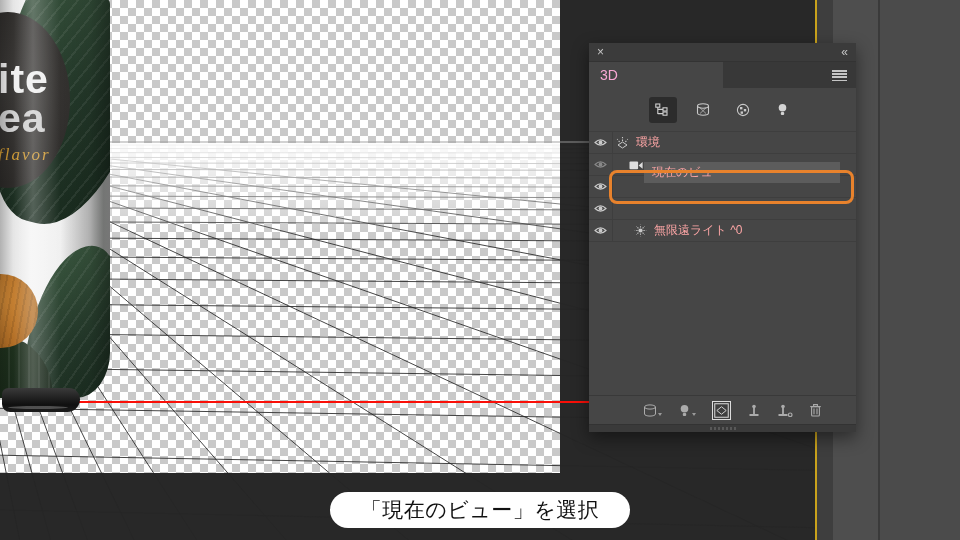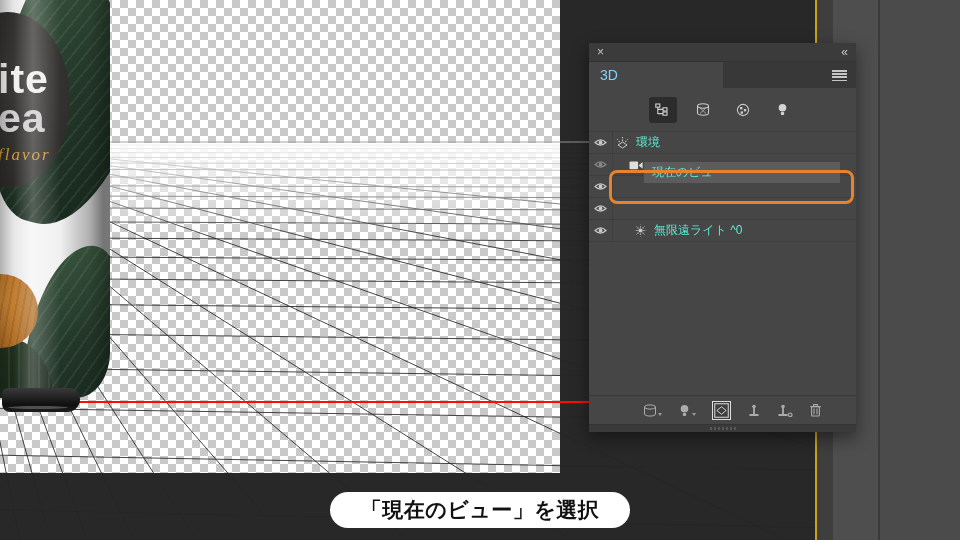--- a/index.html
+++ b/index.html
@@ -59,57 +59,57 @@
   .dock-mid{position:absolute;left:833px;top:0;width:45px;height:540px;background:#4e4e4e;border-right:2px solid #3a3a3a;}
   .dock-right{position:absolute;left:880px;top:0;width:80px;height:540px;background:#4b4b4b;}
 
   
   .panel{position:absolute;left:589px;top:43px;width:267px;height:389px;background:#464646;
          box-shadow:0 6px 16px rgba(0,0,0,.45);z-index:5;display:flex;flex-direction:column;}
   .panel-header{height:18px;background:#3b3b3b;border-bottom:1px solid #333;
                 display:flex;align-items:center;justify-content:space-between;padding:0 8px;}
   .win-glyph{color:#c7c7c7;font-size:12px;line-height:1;cursor:pointer;}
   .panel-tabs{height:26px;background:#383838;display:flex;align-items:stretch;}
-  .panel-tab{width:123px;background:#464646;color:#7dd3fc;font-size:14px;
+  .panel-tab{width:123px;background:#464646;color:#f9a8d4;font-size:14px;
              display:flex;align-items:center;padding-left:11px;}
   .tab-rest{flex:1;display:flex;align-items:center;justify-content:flex-end;padding-right:9px;}
   .hamburger{width:15px;height:11px;
      background:repeating-linear-gradient(180deg,#c5c5c5 0 1.6px,rgba(0,0,0,0) 1.6px 3.2px);}
   .filter-row{height:43px;display:flex;align-items:center;justify-content:center;gap:12px;}
   .filter-btn{width:28px;height:26px;display:flex;align-items:center;justify-content:center;border-radius:3px;}
   .filter-btn.active{background:#2c2c2c;}
   .rows{border-top:1px solid #3e3e3e;}
   .row{height:21px;border-bottom:1px solid #3e3e3e;display:flex;align-items:center;position:relative;}
   .eyecell{width:23px;height:100%;border-right:1px solid #3e3e3e;
            display:flex;align-items:center;justify-content:center;flex:0 0 23px;}
   .eyecell.dim{opacity:.5;}
   .rowcontent{display:flex;align-items:center;height:100%;gap:6px;}
   .ind-a{padding-left:2px;} .ind-cam{padding-left:16px;} .ind-mesh{padding-left:7px;}
   .ind-mat{padding-left:40px;} .ind-light{padding-left:20px;}
-  .rlabel{font-size:12px;color:#5eead4;white-space:nowrap;}
+  .rlabel{font-size:12px;color:#fca5a5;white-space:nowrap;}
   .sel-field{position:absolute;left:55px;top:8px;width:188px;height:21px;background:#5c5c5c;
              display:flex;align-items:center;padding-left:8px;}
   .annot{position:absolute;left:20px;top:127px;width:239px;height:28px;border:3px solid #e8822c;
          border-radius:8px;pointer-events:none;z-index:9;}
   .spacer{flex:1;}
   .panel-toolbar{height:28px;border-top:1px solid #393939;display:flex;align-items:center;
                  padding-left:54px;gap:16px;}
   .tool-btn{display:flex;align-items:flex-end;gap:1px;}
   .tool-btn.selected{border:1px solid #dcdcdc;background:#3e3e3e;padding:1px;}
   .caret{width:0;height:0;border-left:2.5px solid rgba(0,0,0,0);border-right:2.5px solid rgba(0,0,0,0);
          border-top:3px solid #9a9a9a;margin-bottom:1px;}
   .grip-strip{height:7px;background:#3a3a3a;border-top:1px solid #333;
               display:flex;align-items:center;justify-content:center;}
   .grip-dots{width:26px;height:3px;
      background:repeating-linear-gradient(90deg,#585858 0 2px,rgba(0,0,0,0) 2px 4px);}
 
   
   .caption{position:absolute;left:330px;top:492px;width:300px;height:36px;background:#ffffff;
            border-radius:18px;display:flex;align-items:center;justify-content:center;z-index:4;}
-  .caption span{font-size:21px;font-weight:700;color:#111;letter-spacing:0.5px;white-space:nowrap;}
+  .caption span{font-size:21px;font-weight:400;color:#111;letter-spacing:0.5px;white-space:nowrap;}
 
   svg{display:block;}
 </style>
 </head>
 <body>
 
 <div class="stage">
 
   <div class="doc-area">
     <div class="checker"></div>

